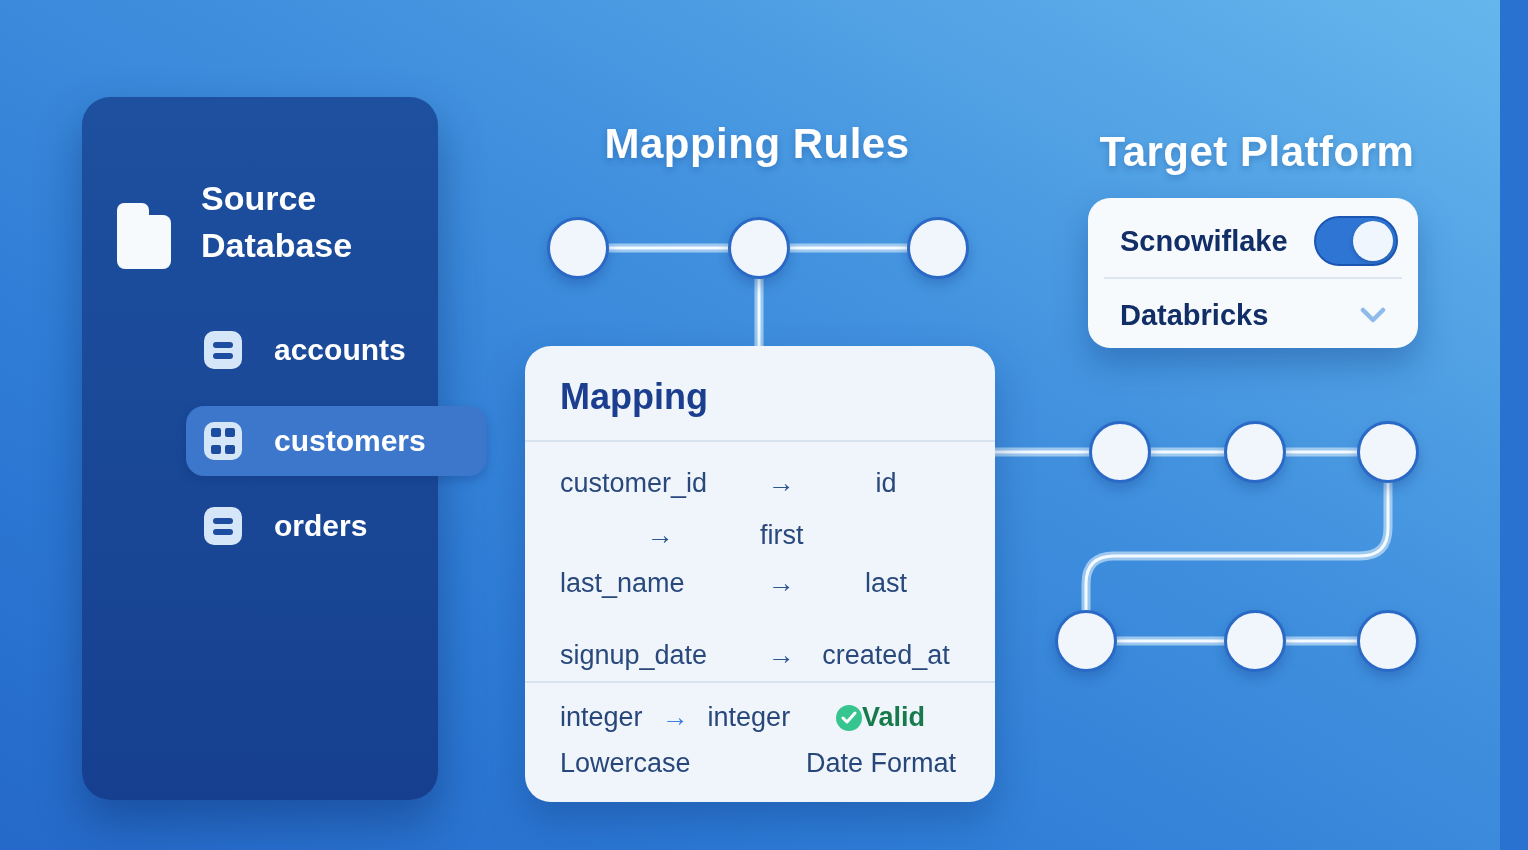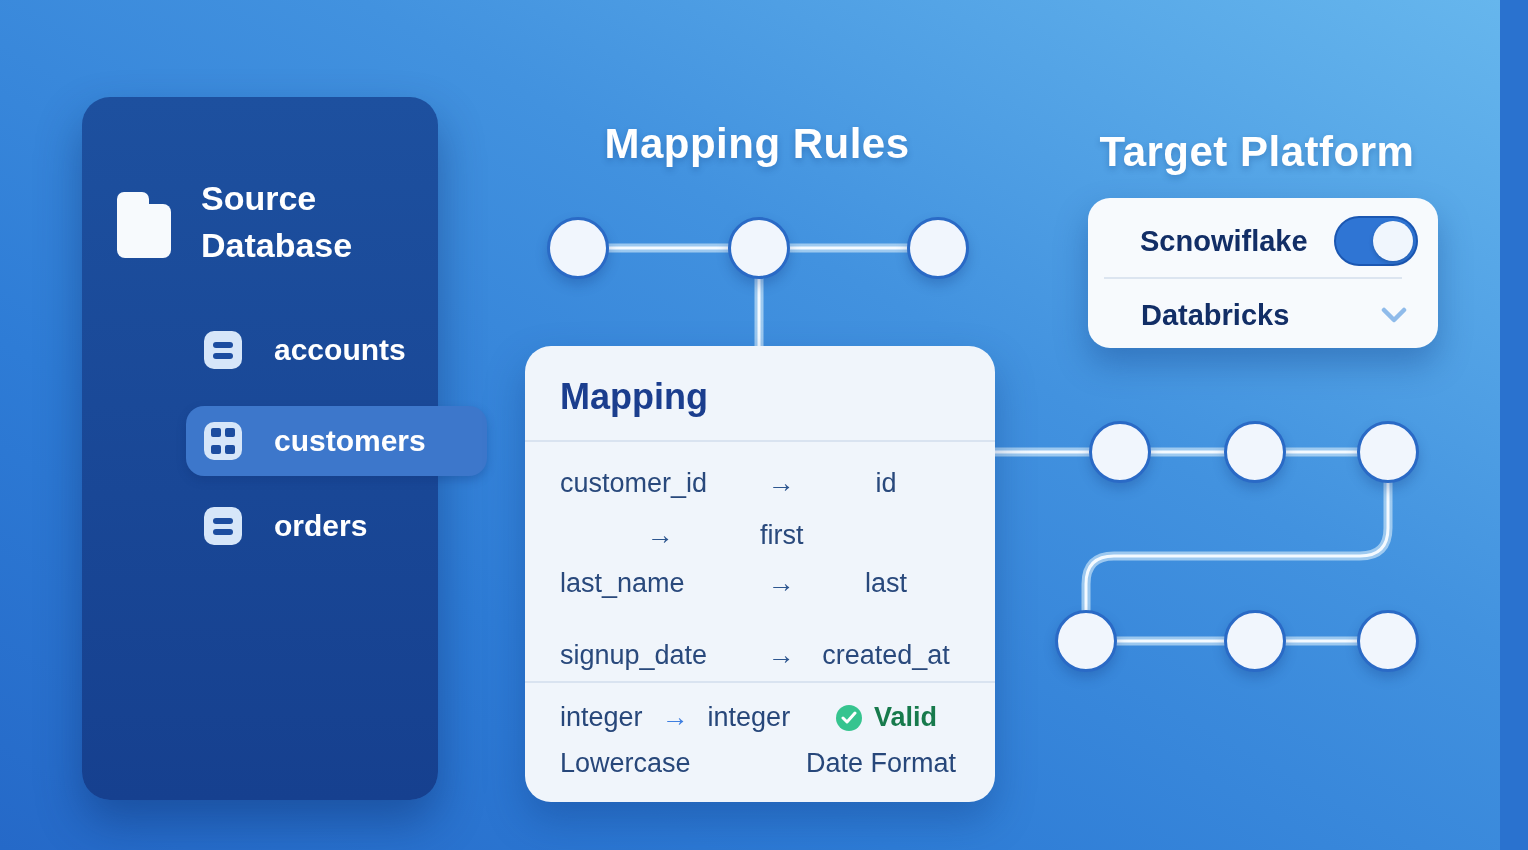--- a/index.html
+++ b/index.html
@@ -27,21 +27,21 @@
     background:#f1f6fd; border:3px solid #2a6ac6; box-sizing:border-box;
     box-shadow:0 6px 12px rgba(18,58,128,.28);
   }
 
   
   .sidebar{
     position:absolute; left:82px; top:97px; width:356px; height:703px;
     border-radius:28px; background:linear-gradient(180deg,#1d509f,#16408f);
     box-shadow:0 22px 45px rgba(12,45,108,.45);
   }
-  .sidebar-header{position:absolute; left:35px; top:78px; display:flex; gap:30px; align-items:center;}
+  .sidebar-header{position:absolute; left:35px; top:78px; display:flex; gap:30px; align-items:flex-end;}
   .sidebar-title{color:#ffffff; font-size:34px; font-weight:700; line-height:47px; width:210px;}
   .folder{position:relative; width:54px; height:66px; margin-top:6px;}
   .folder:before{content:""; position:absolute; left:0; top:0; width:32px; height:26px; background:#f7fafd; border-radius:7px;}
   .folder:after{content:""; position:absolute; left:0; top:12px; width:54px; height:54px; background:#f7fafd; border-radius:8px;}
   .side-item{
     position:absolute; left:104px; width:301px; height:70px; border-radius:18px;
     display:flex; align-items:center; gap:32px; padding-left:18px; box-sizing:border-box;
     cursor:pointer;
   }
   .side-item.active{background:#3d77cb; box-shadow:0 4px 10px rgba(14,48,110,.28);}
@@ -62,30 +62,29 @@
   .map-divider{position:absolute; left:0; width:470px; height:2px; background:#d9e3f0;}
   .map-row{
     position:absolute; left:35px; width:410px; height:34px;
     display:grid; grid-template-columns:200px 42px 168px; align-items:center;
     font-size:27px; font-weight:500; color:#29497c;
   }
   .map-row .arrow{text-align:center; color:#2d568f; font-weight:600;}
   .map-row .target{text-align:center;}
   .foot-row{position:absolute; font-size:27px; font-weight:500; color:#27477a; display:flex; align-items:center; gap:19px;}
   .foot-arrow{color:#3f7fe0; font-weight:600;}
-  .valid-group{position:absolute; display:flex; align-items:center; gap:12px;}
+  .valid-group{position:absolute; display:flex; align-items:center; }
   .valid-label{font-size:27px; font-weight:600; color:#177a4c;}
   .check-circle{width:26px; height:26px; border-radius:50%; background:#36c48f; display:flex; align-items:center; justify-content:center;}
 
   
   .target-card{
     position:absolute; left:1088px; top:198px; width:330px; height:150px;
     background:#f7fafd; border-radius:22px;
     box-shadow:0 16px 32px rgba(15,58,128,.35);
-    padding-left:20px;
   }
   .target-row{position:absolute; left:0; width:330px; height:72px; display:flex; align-items:center; cursor:pointer;}
   .target-label{margin-left:32px; font-size:29px; font-weight:600; color:#122e66;}
   .target-divider{position:absolute; left:16px; top:79px; width:298px; height:2px; background:#dce5f0;}
   .toggle{
     position:absolute; left:226px; top:-6px; width:84px; height:50px; border-radius:25px;
     background:#2f75d4; border:2px solid #1b57b2; box-sizing:border-box; cursor:pointer;
   }
   .toggle-row-pos{position:relative;}
   .knob{position:absolute; right:3px; top:3px; width:40px; height:40px; border-radius:50%;
@@ -208,21 +207,21 @@
   </div>
 
   <div class="target-card">
     <div class="target-row toggle-row-pos" style="top:7px;">
       <span class="target-label">Scnowiflake</span>
       <div class="toggle" style="top:11px;">
         <div class="knob"></div>
       </div>
     </div>
     <div class="target-divider"></div>
-    <div class="target-row" style="top:81px;margin-left:21px;">
+    <div class="target-row" style="top:81px;">
       <span class="target-label">Databricks</span>
       <svg class="chev" width="26" height="16" viewBox="0 0 26 16">
         <polyline points="3,3 13,13 23,3" fill="none" stroke="#8fbbea" stroke-width="4.5" stroke-linecap="round" stroke-linejoin="round"></polyline>
       </svg>
     </div>
   </div>
 
 </div>
 
 </body></html>

